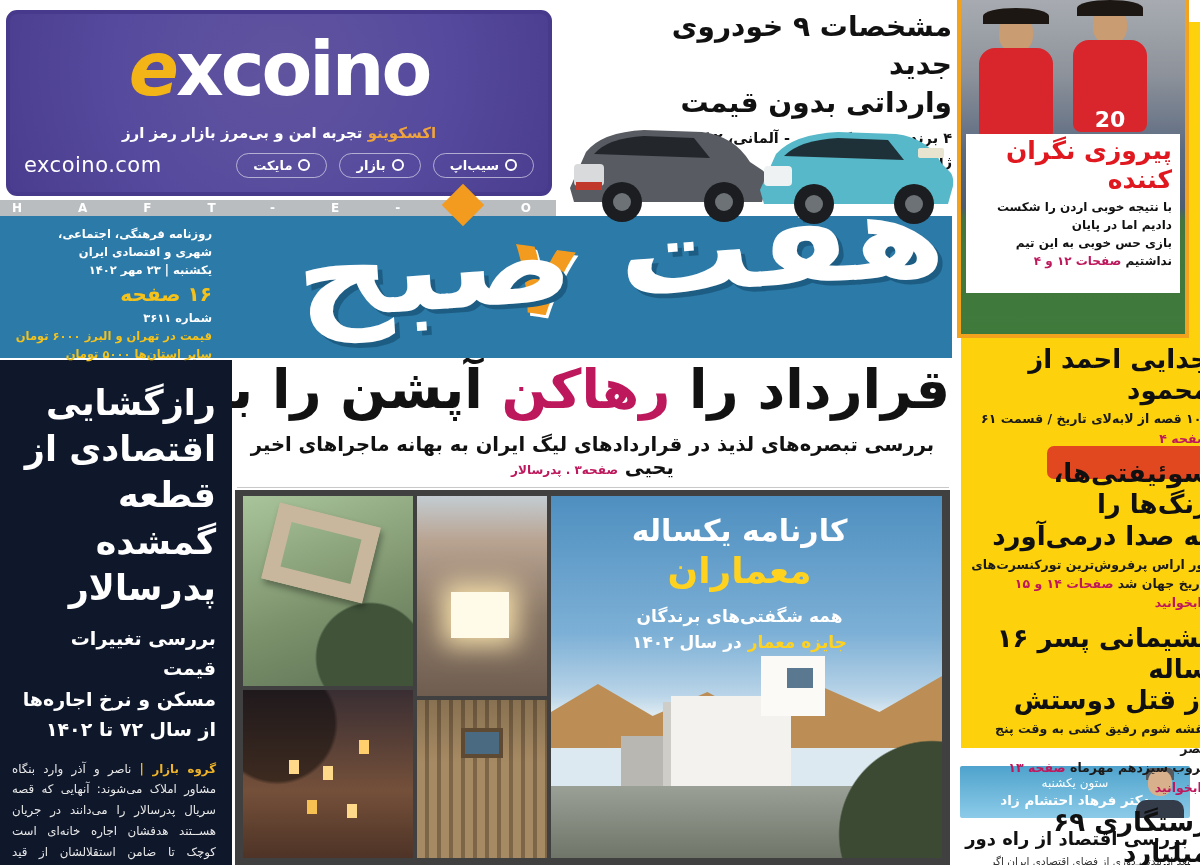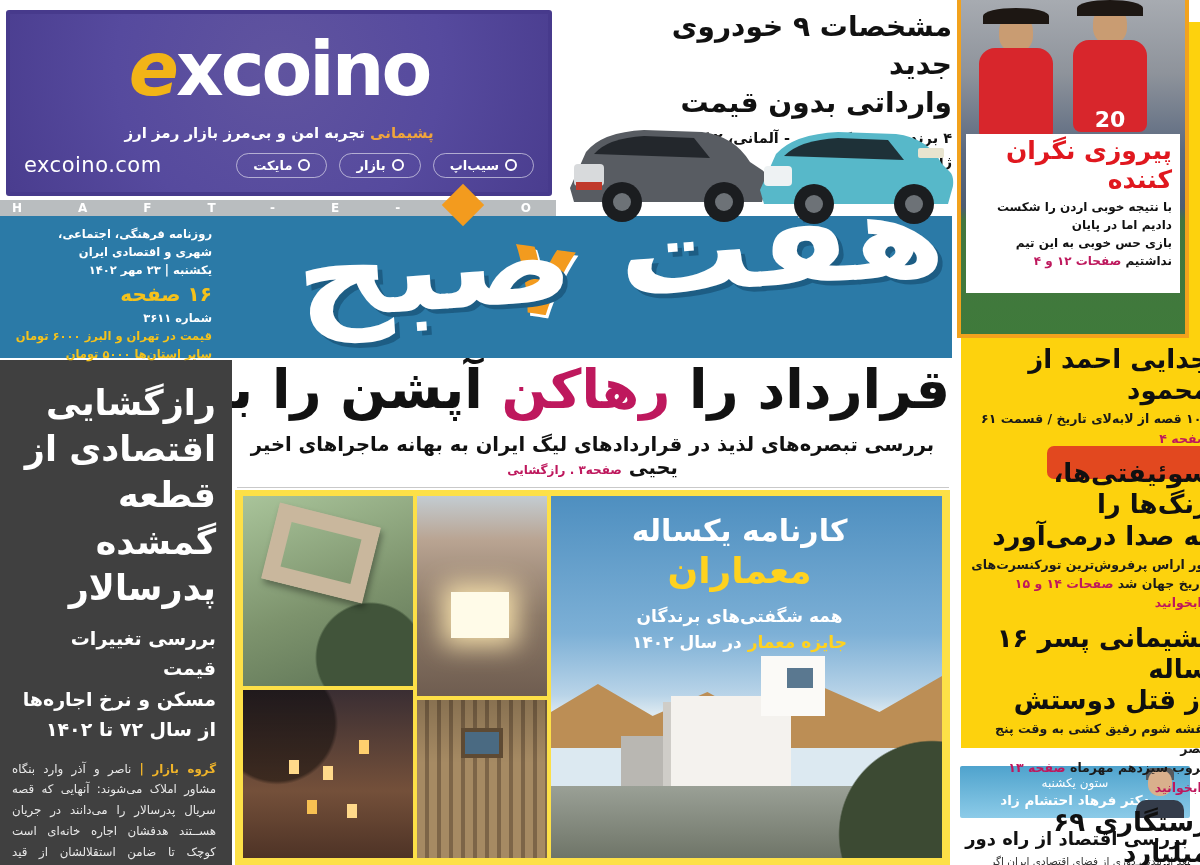--- a/index.html
+++ b/index.html
@@ -8,21 +8,21 @@
     position:relative; width:1200px; height:865px; margin:0 auto;
     background:#ffffff; overflow:hidden;
     font-family:"DejaVu Sans", sans-serif;
   }
   [dir="rtl"] { direction:rtl; }
 
   
   .ad {
     position:absolute; left:6px; top:10px; width:546px; height:186px;
     background:radial-gradient(circle at 50% 30%, #60549f 0%, #564a9e 55%, #4a3d8f 100%);
-    border:4px solid #473a8c; border-radius:3px; color:#fff;
+    border:4px solid #473a8c; border-radius:11px; color:#fff;
   }
   .ad-logo { position:absolute; top:18px; left:0; right:0; text-align:center;
     font-size:74px; font-weight:bold; letter-spacing:-3px; line-height:1; }
   .ad-logo .e { color:#f2b417; font-style:italic; }
   .ad-tagline { position:absolute; top:110px; left:0; right:0; text-align:center; font-size:15px; font-weight:bold; }
   .ad-tagline .brandword { color:#f0a43c; }
   .ad-bottom { position:absolute; left:14px; right:14px; bottom:10px; height:34px;
     display:flex; flex-direction:row-reverse; align-items:center; gap:12px; }
   .ad-site { font-size:21px; letter-spacing:.5px; margin-right:auto; }
   .badge { display:flex; align-items:center; gap:6px; border:1.5px solid rgba(255,255,255,.55);
@@ -90,29 +90,29 @@
   .colbox .cbody { text-align:right; font-size:10.5px; color:#333; line-height:1.6; }
 
   
   .lead { position:absolute; left:235px; top:362px; width:715px; text-align:center; }
   .lead h1 { font-size:54px; font-weight:bold; color:#121212; line-height:1.05; letter-spacing:-1px; white-space:nowrap; }
   .lead .lsub { margin-top:14px; font-size:19.5px; font-weight:bold; color:#111; }
   .lead .lsub .red { font-size:12px; }
   .lead-rule { position:absolute; left:237px; top:487px; width:712px; height:1px; background:#c9c9c9; }
 
   
-  .leftcol { position:absolute; left:0; top:360px; width:232px; height:505px; background:#404040;
+  .leftcol { position:absolute; left:0; top:360px; width:232px; height:505px; background:#0f172a;
     color:#fff; padding:20px 16px 0 12px; text-align:right; }
   .leftcol h2 { font-size:35px; font-weight:bold; line-height:1.32; letter-spacing:-1px; }
   .leftcol .lsub2 { font-size:19px; font-weight:bold; line-height:1.6; margin-top:12px; }
   .leftcol .body { margin-top:14px; font-size:11.8px; line-height:1.78; color:#e9e9e9; text-align:justify; }
   .kicker { color:#f0b429; font-weight:bold; }
 
   
-  .collage { position:absolute; left:235px; top:490px; width:715px; height:375px; background:#fde047; }
+  .collage { position:absolute; left:235px; top:490px; width:715px; height:375px; background:#404040; }
   .photo { position:absolute; overflow:hidden; }
   .ph-a { left:8px; top:6px; width:170px; height:190px;
     background:radial-gradient(circle at 75% 85%, #41543a 0 26%, rgba(0,0,0,0) 27%), linear-gradient(160deg, #a9c49a 0%, #7d936d 55%, #5d7355 100%); }
   .frame-shape { position:absolute; left:26px; top:18px; width:104px; height:78px; border:16px solid #c9b79d; transform:rotate(14deg); box-shadow:3px 4px 6px rgba(0,0,0,.35); }
   .ph-b { left:8px; top:200px; width:170px; height:168px;
     background:radial-gradient(circle at 20% 20%, rgba(0,0,0,.45) 0 30%, rgba(0,0,0,0) 32%), linear-gradient(#3a2e33 0%, #74503a 60%, #4e3326 100%); }
   .win { position:absolute; left:46px; top:70px; width:10px; height:14px; background:#ffd98a;
     box-shadow:34px 6px 0 #ffd98a, 70px -20px 0 #ffcf6e, 18px 40px 0 #f7c052, 58px 44px 0 #ffd98a; }
   .ph-c { left:182px; top:6px; width:130px; height:200px;
     background:linear-gradient(#c3ccd2 0%, #b9a492 22%, #8a7766 60%, #6f5d50 100%); }
@@ -140,21 +140,21 @@
 </head>
 <body>
 
 <div class="page">
 
   <div class="ad">
     <div class="ad-logo" dir="ltr">
       <span class="e">e</span><span>xcoino</span>
     </div>
     <div class="ad-tagline" dir="rtl">
-      <span class="brandword">پشیمانی</span>
+      <span class="brandword">اکسکوینو</span>
       <span> تجربه امن و بی‌مرز بازار رمز ارز</span>
     </div>
     <div class="ad-bottom" dir="ltr">
       <div class="badge" dir="rtl">
         <span class="bicon"></span>
         <span>سیب‌اپ</span>
       </div>
       <div class="badge" dir="rtl">
         <span class="bicon"></span>
         <span>بازار</span>
@@ -295,21 +295,21 @@
   </div>
 
   <div class="lead" dir="rtl">
     <h1>
       <span>قرارداد را</span>
       <span class="red">رهاکن</span>
       <span>آپشن را بچسب</span>
     </h1>
     <div class="lsub">
       <span>بررسی تبصره‌های لذیذ در قراردادهای لیگ ایران به بهانه ماجراهای اخیر یحیی</span>
-      <span class="red">صفحه۳ . رازگشایی</span>
+      <span class="red">صفحه۳ . پدرسالار</span>
     </div>
   </div>
   <div class="lead-rule"></div>
 
   <div class="leftcol" dir="rtl">
     <h2>
       <span>رازگشایی</span><br>
       <span>اقتصادی از</span><br>
       <span>قطعه گمشده</span><br>
       <span>پدرسالار</span>

